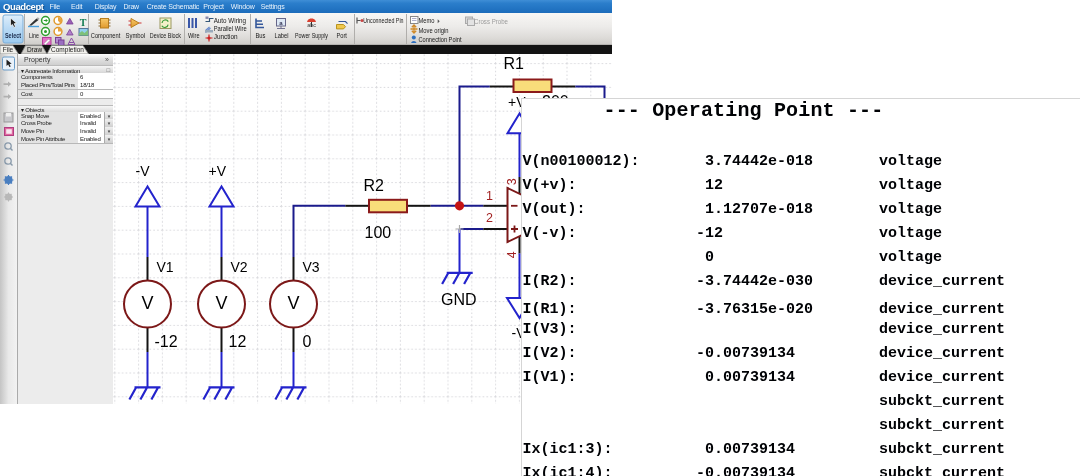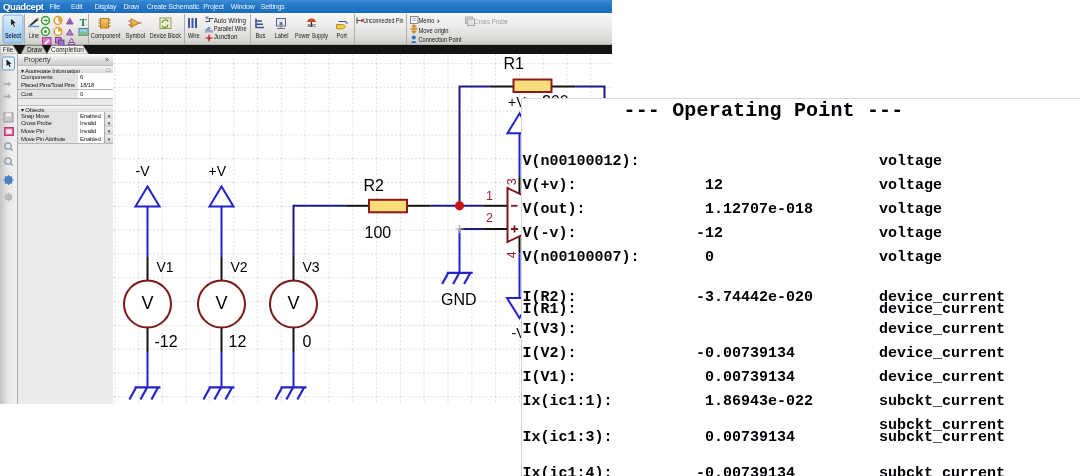--- a/index.html
+++ b/index.html
@@ -43,21 +43,21 @@
     font-size:5px;color:#444;text-align:center;line-height:8px;}
   
   #canvas{left:113px;top:54px;width:499px;height:350px;background:#fff;}
   
   #overlay{left:521px;top:98px;width:559px;height:378px;background:#fff;
     border-left:1px solid #d5d5d5;border-top:1px solid #d5d5d5;
     font-family:"Liberation Mono",monospace;font-weight:bold;color:#000205;}
   .row{position:absolute;left:0;width:559px;height:24px;line-height:24px;white-space:pre;
     font-size:15px;}
   #ovtitle{position:absolute;left:603.5px;top:99px;font-size:20px;letter-spacing:0.17px;line-height:24px;
-    white-space:pre;font-family:"Liberation Mono",monospace;font-weight:bold;color:#000205;margin-left:20px;}
+    white-space:pre;font-family:"Liberation Mono",monospace;font-weight:bold;color:#000205;}
   .c1{position:absolute;left:1.5px;}
   .c2{position:absolute;left:175px;}
   .c3{position:absolute;left:358px;}
 </style>
 </head>
 <body>
 
 <div id="menubar" class="abs">
   <div id="logo">Quadcept</div>
   <div class="mi" style="left:49.5px">File</div>
@@ -403,27 +403,27 @@
     <text x="486" y="222">2</text>
     <text x="0" y="0" text-anchor="middle" transform="translate(516 181.8) rotate(-90)">3</text>
     <text x="0" y="0" text-anchor="middle" transform="translate(516 254.7) rotate(-90)">4</text>
   </g>
 </svg>
 
 <div id="overlay" class="abs"></div>
 <div id="ovtitle">--- Operating Point ---</div>
 <div id="ovrows" class="abs" style="left:521px;top:98px;width:559px;height:378px;
   font-family:'Liberation Mono',monospace;font-weight:bold;color:#000205;">
-  <div class="row" style="top:52px"><span class="c1">V(n00100012):</span><span class="c3">voltage</span></div>
+  <div class="row" style="top:52px"><span class="c1">V(n00100012):</span><span class="c2"> 3.74442e-018</span><span class="c3">voltage</span></div>
   <div class="row" style="top:76px"><span class="c1">V(+v):</span><span class="c2"> 12</span><span class="c3">voltage</span></div>
   <div class="row" style="top:100px"><span class="c1">V(out):</span><span class="c2"> 1.12707e-018</span><span class="c3">voltage</span></div>
   <div class="row" style="top:124px"><span class="c1">V(-v):</span><span class="c2">-12</span><span class="c3">voltage</span></div>
-  <div class="row" style="top:148px"><span class="c1">V(n00100007):</span><span class="c2"> 0</span><span class="c3">voltage</span></div>
-  <div class="row" style="top:188px"><span class="c1">I(R2):</span><span class="c2">-3.74442e-020</span><span class="c3">device_current</span></div>
-  <div class="row" style="top:200px"><span class="c1">I(R1):</span><span class="c3">device_current</span></div>
+  <div class="row" style="top:148px"><span class="c2"> 0</span><span class="c3">voltage</span></div>
+  <div class="row" style="top:172px"><span class="c1">I(R2):</span><span class="c2">-3.74442e-030</span><span class="c3">device_current</span></div>
+  <div class="row" style="top:200px"><span class="c1">I(R1):</span><span class="c2">-3.76315e-020</span><span class="c3">device_current</span></div>
   <div class="row" style="top:220px"><span class="c1">I(V3):</span><span class="c3">device_current</span></div>
   <div class="row" style="top:244px"><span class="c1">I(V2):</span><span class="c2">-0.00739134</span><span class="c3">device_current</span></div>
   <div class="row" style="top:268px"><span class="c1">I(V1):</span><span class="c2"> 0.00739134</span><span class="c3">device_current</span></div>
-  <div class="row" style="top:292px"><span class="c1">Ix(ic1:1):</span><span class="c2"> 1.86943e-022</span><span class="c3">subckt_current</span></div>
+  <div class="row" style="top:292px"><span class="c3">subckt_current</span></div>
   <div class="row" style="top:316px"><span class="c3">subckt_current</span></div>
-  <div class="row" style="top:328px"><span class="c1">Ix(ic1:3):</span><span class="c2"> 0.00739134</span><span class="c3">subckt_current</span></div>
+  <div class="row" style="top:340px"><span class="c1">Ix(ic1:3):</span><span class="c2"> 0.00739134</span><span class="c3">subckt_current</span></div>
   <div class="row" style="top:364px"><span class="c1">Ix(ic1:4):</span><span class="c2">-0.00739134</span><span class="c3">subckt_current</span></div>
 </div>
 
 </body></html>

